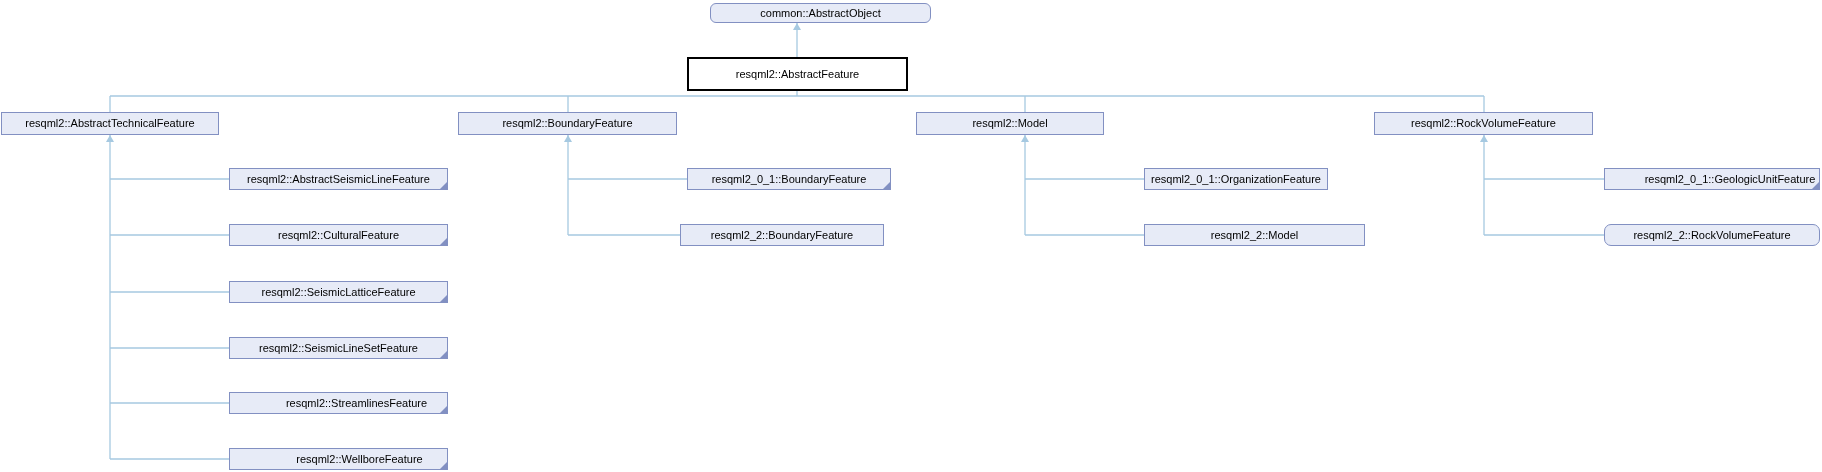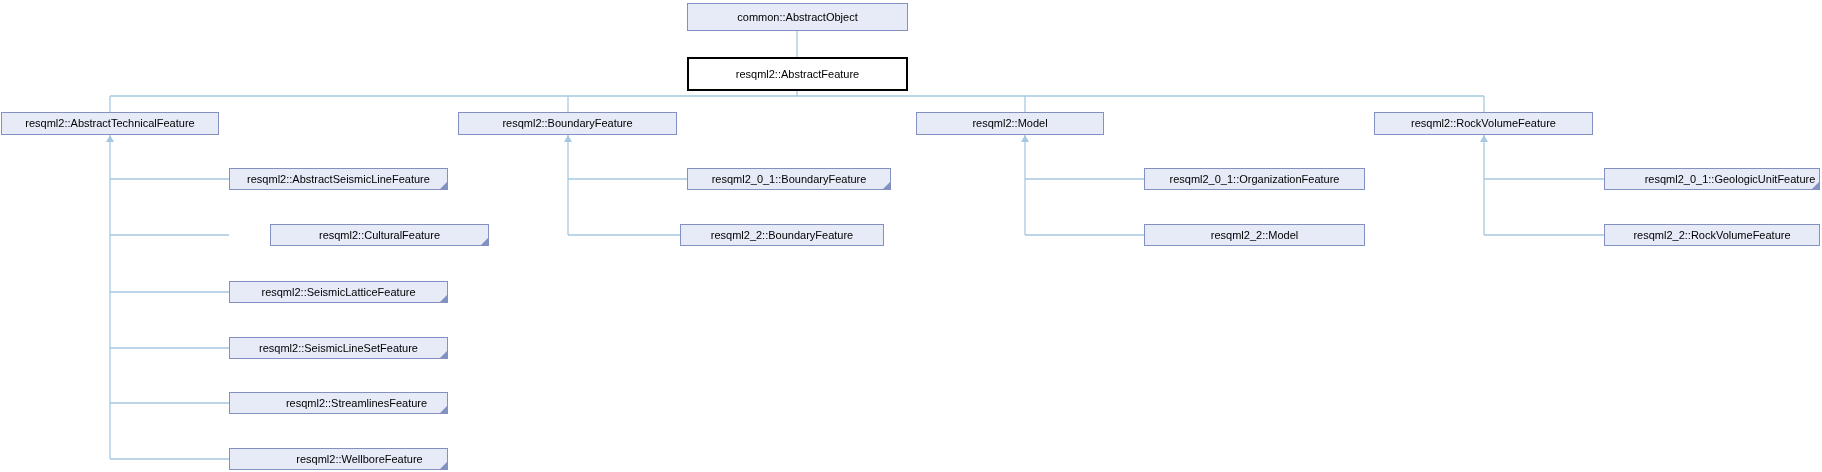--- a/index.html
+++ b/index.html
@@ -84,68 +84,68 @@
       <line x1="1484" y1="179" x2="1604" y2="179" stroke="#a6c9e1" stroke-width="1.3"></line>
       <line x1="1484" y1="235" x2="1604" y2="235" stroke="#a6c9e1" stroke-width="1.3"></line>
       <polygon points="797,23 793,30 801,30" fill="#a6c9e1"></polygon>
       <polygon points="797,79 793,86 801,86" fill="#a6c9e1"></polygon>
       <polygon points="110,135 106,142 114,142" fill="#a6c9e1"></polygon>
       <polygon points="568,135 564,142 572,142" fill="#a6c9e1"></polygon>
       <polygon points="1025,135 1021,142 1029,142" fill="#a6c9e1"></polygon>
       <polygon points="1484,135 1480,142 1488,142" fill="#a6c9e1"></polygon>
     </svg>
   <div>
-      <div class="node" style="left: 687px; top: 3px; width: 221px; height: 28px;">
+      <div class="node" style="left: 710px; top: 3px; width: 221px; height: 20px; border-radius: 6px;">
         <span>common::AbstractObject</span>
       </div>
       <div class="node current" style="left: 687px; top: 57px; width: 221px; height: 34px;">
         <span>resqml2::AbstractFeature</span>
       </div>
       <div class="node" style="left: 1px; top: 112px; width: 218px; height: 23px;">
         <span>resqml2::AbstractTechnicalFeature</span>
       </div>
       <div class="node" style="left: 458px; top: 112px; width: 219px; height: 23px;">
         <span>resqml2::BoundaryFeature</span>
       </div>
       <div class="node" style="left: 916px; top: 112px; width: 188px; height: 23px;">
         <span>resqml2::Model</span>
       </div>
       <div class="node" style="left: 1374px; top: 112px; width: 219px; height: 23px;">
         <span>resqml2::RockVolumeFeature</span>
       </div>
       <div class="node fold" style="left: 229px; top: 168px; width: 219px; height: 22px;">
         <span>resqml2::AbstractSeismicLineFeature</span>
       </div>
-      <div class="node fold" style="left: 229px; top: 224px; width: 219px; height: 22px; margin-left: 41px;">
+      <div class="node fold" style="left: 229px; top: 224px; width: 219px; height: 22px;">
         <span>resqml2::CulturalFeature</span>
       </div>
       <div class="node fold" style="left: 229px; top: 281px; width: 219px; height: 22px;">
         <span>resqml2::SeismicLatticeFeature</span>
       </div>
       <div class="node fold" style="left: 229px; top: 337px; width: 219px; height: 22px;">
         <span>resqml2::SeismicLineSetFeature</span>
       </div>
       <div class="node fold" style="left: 229px; top: 392px; width: 219px; height: 22px; padding-left: 36px;">
         <span>resqml2::StreamlinesFeature</span>
       </div>
       <div class="node fold" style="left: 229px; top: 448px; width: 219px; height: 22px; padding-left: 42px;">
         <span>resqml2::WellboreFeature</span>
       </div>
       <div class="node fold" style="left: 687px; top: 168px; width: 204px; height: 22px;">
         <span>resqml2_0_1::BoundaryFeature</span>
       </div>
       <div class="node" style="left: 680px; top: 224px; width: 204px; height: 22px;">
         <span>resqml2_2::BoundaryFeature</span>
       </div>
-      <div class="node" style="left: 1144px; top: 168px; width: 221px; height: 22px;">
+      <div class="node" style="left: 1144px; top: 168px; width: 184px; height: 22px;">
         <span>resqml2_0_1::OrganizationFeature</span>
       </div>
       <div class="node" style="left: 1144px; top: 224px; width: 221px; height: 22px;">
         <span>resqml2_2::Model</span>
       </div>
       <div class="node fold" style="left: 1604px; top: 168px; width: 216px; height: 22px; padding-left: 36px;">
         <span>resqml2_0_1::GeologicUnitFeature</span>
       </div>
-      <div class="node" style="left: 1604px; top: 224px; width: 216px; height: 22px;">
+      <div class="node" style="left: 1604px; top: 224px; width: 216px; height: 22px; border-radius: 7px;">
         <span>resqml2_2::RockVolumeFeature</span>
       </div>
     </div>
 </div>
 
 </body></html>

